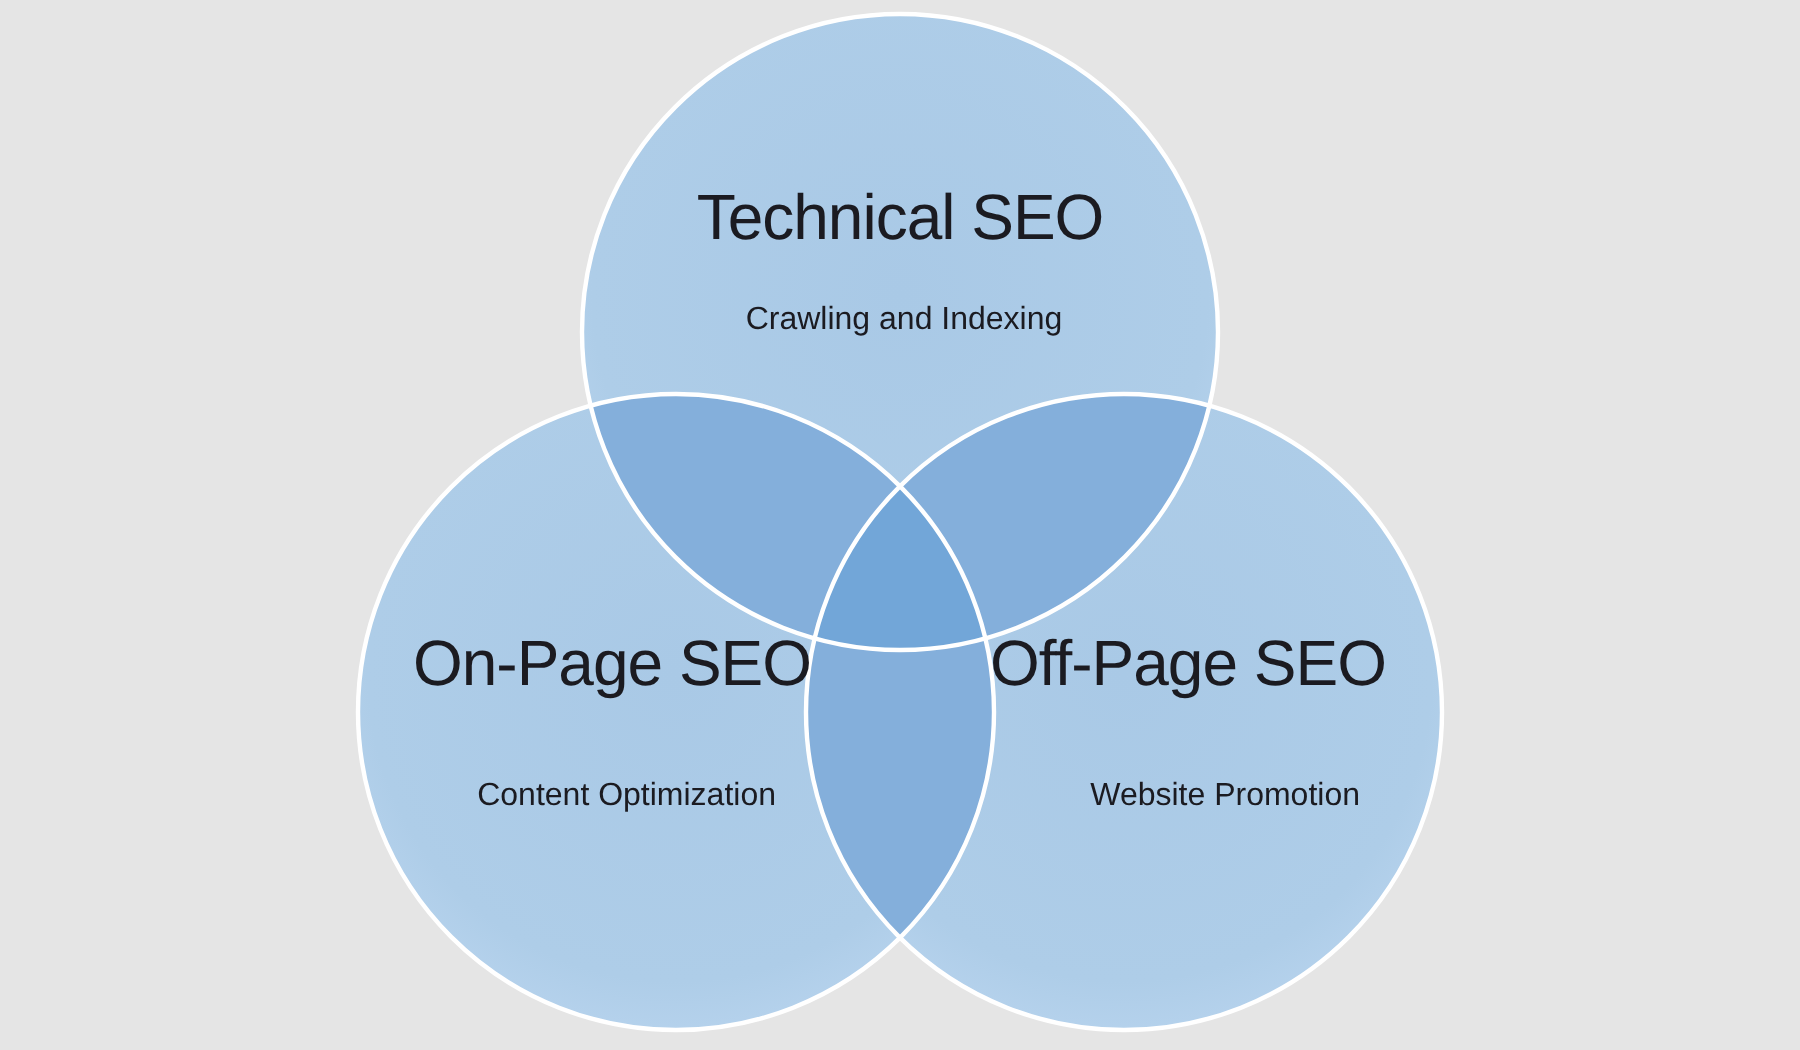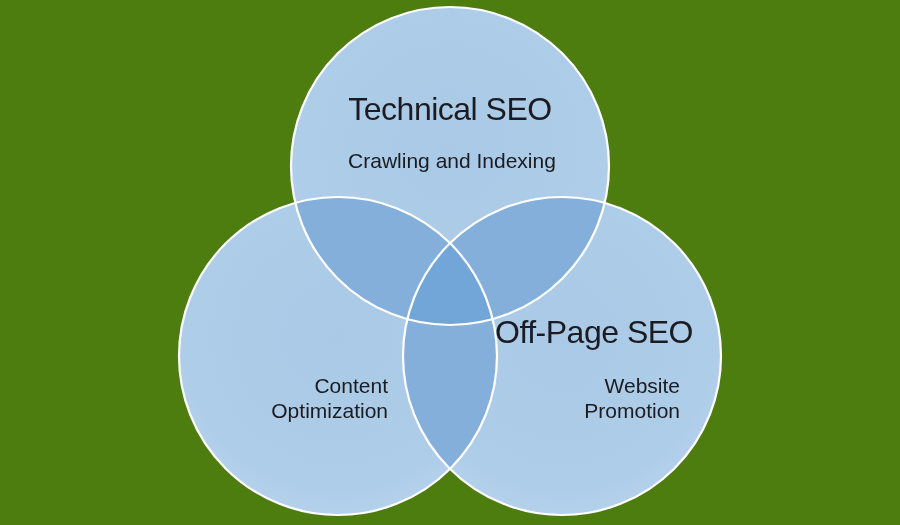--- a/index.html
+++ b/index.html
@@ -4,21 +4,21 @@
 <style>
   html, body {
     margin: 0;
     padding: 0;
     background: #ffffff;
   }
   .stage {
     position: relative;
     width: 900px;
     height: 525px;
-    background: #4d7c0f;
+    background: #e5e5e5;
     overflow: hidden;
     font-family: "Liberation Sans", sans-serif;
   }
   .venn-svg {
     position: absolute;
     left: 0;
     top: 0;
   }
   .label {
     position: absolute;
@@ -26,21 +26,21 @@
     color: #1b1b21;
     text-align: center;
   }
   .title {
     font-size: 32px;
     font-weight: 400;
     letter-spacing: -0.5px;
     white-space: nowrap;
   }
   .subtitle {
-    font-size: 21px;
+    font-size: 16px;
     line-height: 25px;
     font-weight: 400;
   }
   .subtitle.nowrap { white-space: nowrap; }
   .subtitle.wrap   { width: 172px; text-align: right; }
 
   
   #tech-title    { left: 450px; top: 109px; }
   #tech-sub      { left: 452px; top: 160px; }
   #onpage-title  { left: 306px; top: 332px; }
@@ -87,18 +87,19 @@
     </g>
 
     <circle cx="450" cy="166" r="159" fill="none" stroke-width="2.2" stroke="#ffffff"></circle>
     <circle cx="338" cy="356" r="159" fill="none" stroke-width="2.2" stroke="#ffffff"></circle>
     <circle cx="562" cy="356" r="159" fill="none" stroke-width="2.2" stroke="#ffffff"></circle>
   </svg>
 
   <div id="tech-title" class="label title">Technical SEO</div>
   <div id="tech-sub" class="label subtitle nowrap">Crawling and Indexing</div>
 
+  <div id="onpage-title" class="label title">On-Page SEO</div>
   <div id="onpage-sub" class="label subtitle wrap">Content Optimization</div>
 
   <div id="offpage-title" class="label title">Off-Page SEO</div>
   <div id="offpage-sub" class="label subtitle wrap">Website Promotion</div>
 
 </div>
 
 </body></html>

